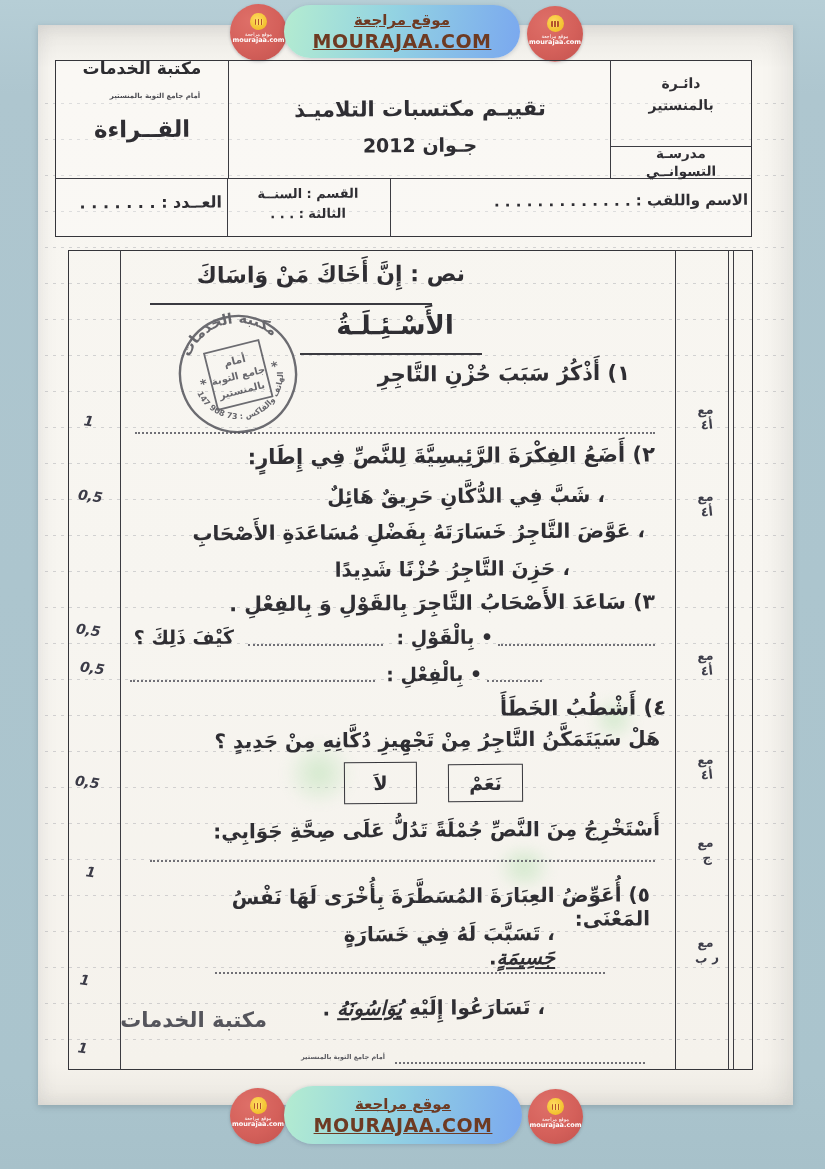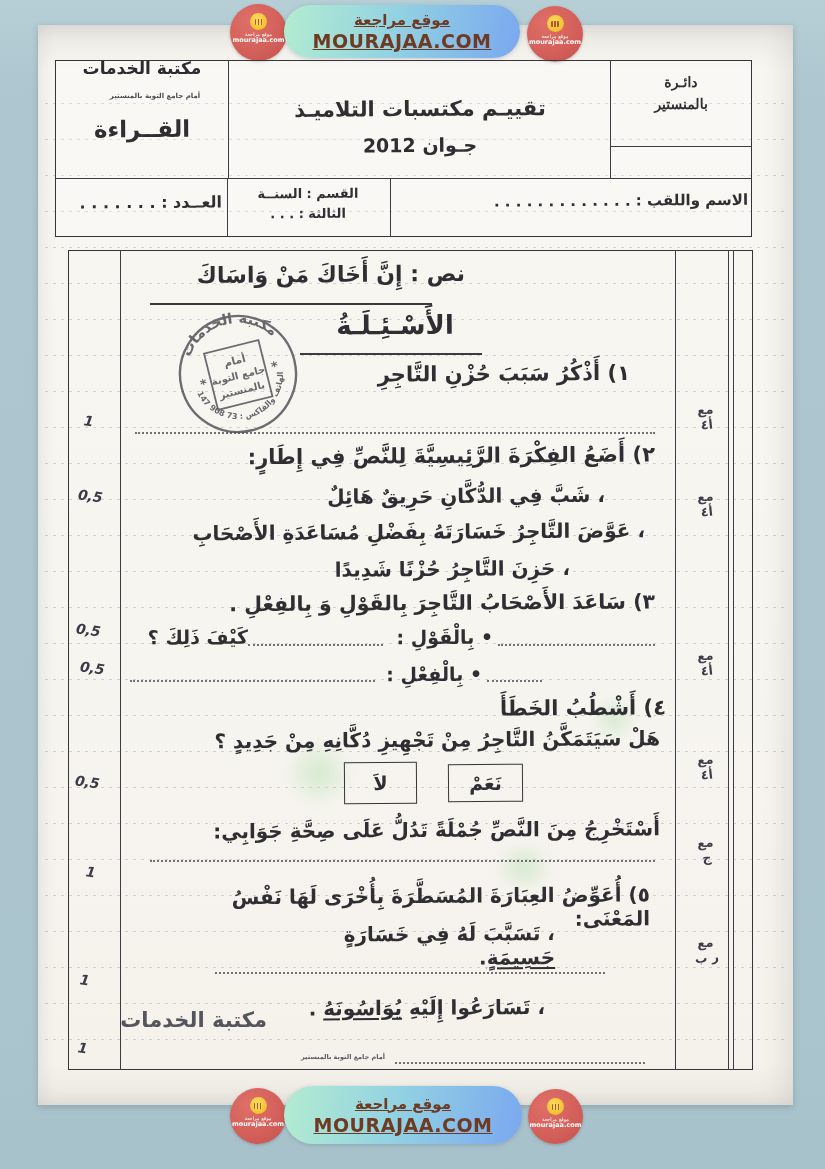--- a/index.html
+++ b/index.html
@@ -38,21 +38,21 @@
   .logo .badge{width:17px;height:17px;border-radius:50%;margin-top:9px;
         background:radial-gradient(circle at 40% 35%,#ffd95e,#f2c12e 70%);
         display:flex;align-items:center;justify-content:center;}
   .logo .bookmark{width:8px;height:6px;background:
         repeating-linear-gradient(to right,#b3542c 0 1.5px,#ffd95e 1.5px 3px);border-radius:1px;}
   .logo .t1{font-size:5px;color:#fff;margin-top:2px;line-height:5px;}
   .logo .t2{font-size:6.5px;color:#fff;font-weight:700;line-height:7px;}
   .score{font-style:italic;font-weight:600;color:#3b3b47;font-size:14px;transform:rotate(8deg);}
   .mcode{color:#3e3e4a;font-weight:700;font-size:12.5px;line-height:15px;text-align:center;transform:rotate(-6deg);}
   .stamp{opacity:.8;transform:rotate(-14deg);}
-  u{text-underline-offset:3px;}
+  u{text-underline-offset:3px;font-style:italic;}
 </style>
 </head>
 <body>
 
 <div class="page">
 
   <div class="abs paper"></div>
   <div class="abs ruling"></div>
   <div class="abs blob" style="left:280px;top:742px;width:78px;height:62px;"></div>
   <div class="abs blob" style="left:488px;top:848px;width:72px;height:38px;"></div>
@@ -78,23 +78,27 @@
   </div>
 
   <div class="abs bx" style="left:55px;top:60px;width:697px;height:177px;background:rgba(255,255,255,.25);"></div>
   <div class="abs hline" style="left:55px;top:178px;width:697px;"></div>
   <div class="abs vline" style="left:228px;top:60px;height:118px;"></div>
   <div class="abs vline" style="left:610px;top:60px;height:118px;"></div>
   <div class="abs hline" style="left:610px;top:146px;width:142px;"></div>
   <div class="abs vline" style="left:227px;top:178px;height:59px;"></div>
   <div class="abs vline" style="left:390px;top:178px;height:59px;"></div>
 
-  <div class="abs ar hw" style="left:612px;top:72px;width:138px;text-align:center;font-size:14px;line-height:22px;font-family:Liberation Serif, serif;">
+  <div class="abs ar hw" style="left:612px;top:72px;width:138px;text-align:center;font-size:14px;line-height:22px;">
     <div>دائـرة</div>
     <div>بالمنستير</div>
+  </div>
+  <div class="abs ar hw" style="left:612px;top:144px;width:138px;text-align:center;font-size:13.5px;line-height:18px;">
+    <div>مدرسـة</div>
+    <div>التسوانــي</div>
   </div>
   <div class="abs ar hw" style="left:240px;top:97px;width:360px;text-align:center;font-size:21px;">تقييـم مكتسبات التلاميـذ</div>
   <div class="abs ar hw" style="left:240px;top:134px;width:360px;text-align:center;font-size:19px;">جـوان 2012</div>
   <div class="abs ar" style="left:58px;top:58px;width:168px;text-align:center;font-size:17px;font-weight:800;color:#2c2c30;">مكتبة الخدمات</div>
   <div class="abs ar" style="left:100px;top:92px;width:110px;text-align:center;font-size:7px;color:#4c4c52;font-weight:700;">أمام جامع التوبة بالمنستير</div>
   <div class="abs ar hw" style="left:62px;top:116px;width:160px;text-align:center;font-size:23px;">القــراءة</div>
   <div class="abs ar hw" style="left:396px;top:192px;width:352px;text-align:right;font-size:15px;">الاسم واللقب : . . . . . . . . . . . . .</div>
   <div class="abs ar hw" style="left:230px;top:184px;width:156px;text-align:center;font-size:13px;line-height:20px;">
     <div>القسم : السنــة</div>
     <div>الثالثة : . . .</div>
@@ -135,21 +139,21 @@
 
   <div class="abs ar hw" style="left:295px;top:362px;width:335px;font-size:21px;text-align:right;">١) أَذْكُرُ سَبَبَ حُزْنِ التَّاجِرِ</div>
   <div class="abs dotline" style="left:135px;top:432px;width:520px;"></div>
 
   <div class="abs ar hw" style="left:190px;top:444px;width:465px;font-size:21px;text-align:right;">٢) أَضَعُ الفِكْرَةَ الرَّئِيسِيَّةَ لِلنَّصِّ فِي إِطَارٍ:</div>
   <div class="abs ar hw" style="left:275px;top:484px;width:330px;font-size:20px;text-align:right;">، شَبَّ فِي الدُّكَّانِ حَرِيقٌ هَائِلٌ</div>
   <div class="abs ar hw" style="left:133px;top:520px;width:512px;font-size:20px;text-align:right;">، عَوَّضَ التَّاجِرُ خَسَارَتَهُ بِفَضْلِ مُسَاعَدَةِ الأَصْحَابِ</div>
   <div class="abs ar hw" style="left:285px;top:557px;width:285px;font-size:20px;text-align:right;">، حَزِنَ التَّاجِرُ حُزْنًا شَدِيدًا</div>
 
   <div class="abs ar hw" style="left:172px;top:591px;width:483px;font-size:20.5px;text-align:right;">٣) سَاعَدَ الأَصْحَابُ التَّاجِرَ بِالقَوْلِ وَ بِالفِعْلِ .</div>
-  <div class="abs ar hw" style="left:136px;top:626px;width:112px;font-size:19px;text-align:right;">كَيْفَ ذَلِكَ ؟</div>
+  <div class="abs ar hw" style="left:122px;top:626px;width:112px;font-size:19px;text-align:right;">كَيْفَ ذَلِكَ ؟</div>
   <div class="abs dotline" style="left:248px;top:644px;width:135px;"></div>
   <div class="abs ar hw" style="left:388px;top:626px;width:105px;font-size:19px;text-align:right;">• بِالْقَوْلِ :</div>
   <div class="abs dotline" style="left:498px;top:644px;width:157px;"></div>
   <div class="abs dotline" style="left:130px;top:680px;width:245px;"></div>
   <div class="abs ar hw" style="left:382px;top:663px;width:100px;font-size:19px;text-align:right;">• بِالْفِعْلِ :</div>
   <div class="abs dotline" style="left:487px;top:680px;width:55px;"></div>
 
   <div class="abs ar hw" style="left:480px;top:696px;width:186px;font-size:21px;text-align:right;">٤) أَشْطُبُ الخَطَأَ</div>
   <div class="abs ar hw" style="left:130px;top:728px;width:530px;font-size:20px;text-align:right;">هَلْ سَيَتَمَكَّنُ التَّاجِرُ مِنْ تَجْهِيزِ دُكَّانِهِ مِنْ جَدِيدٍ ؟</div>
   <div class="abs bx ar hw" style="left:448px;top:764px;width:75px;height:38px;font-size:19px;display:flex;align-items:center;justify-content:center;">نَعَمْ</div>

